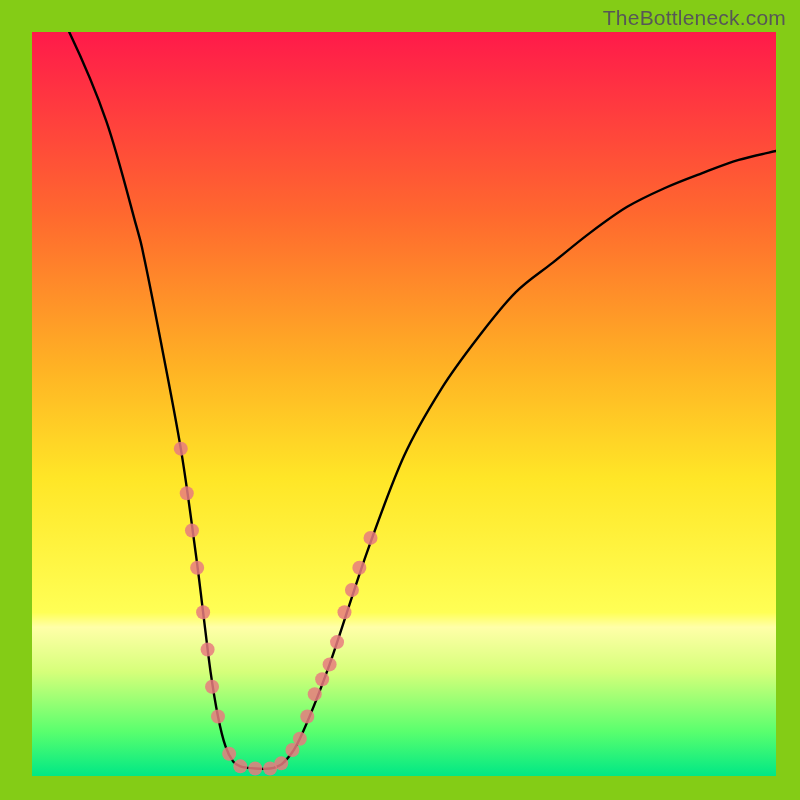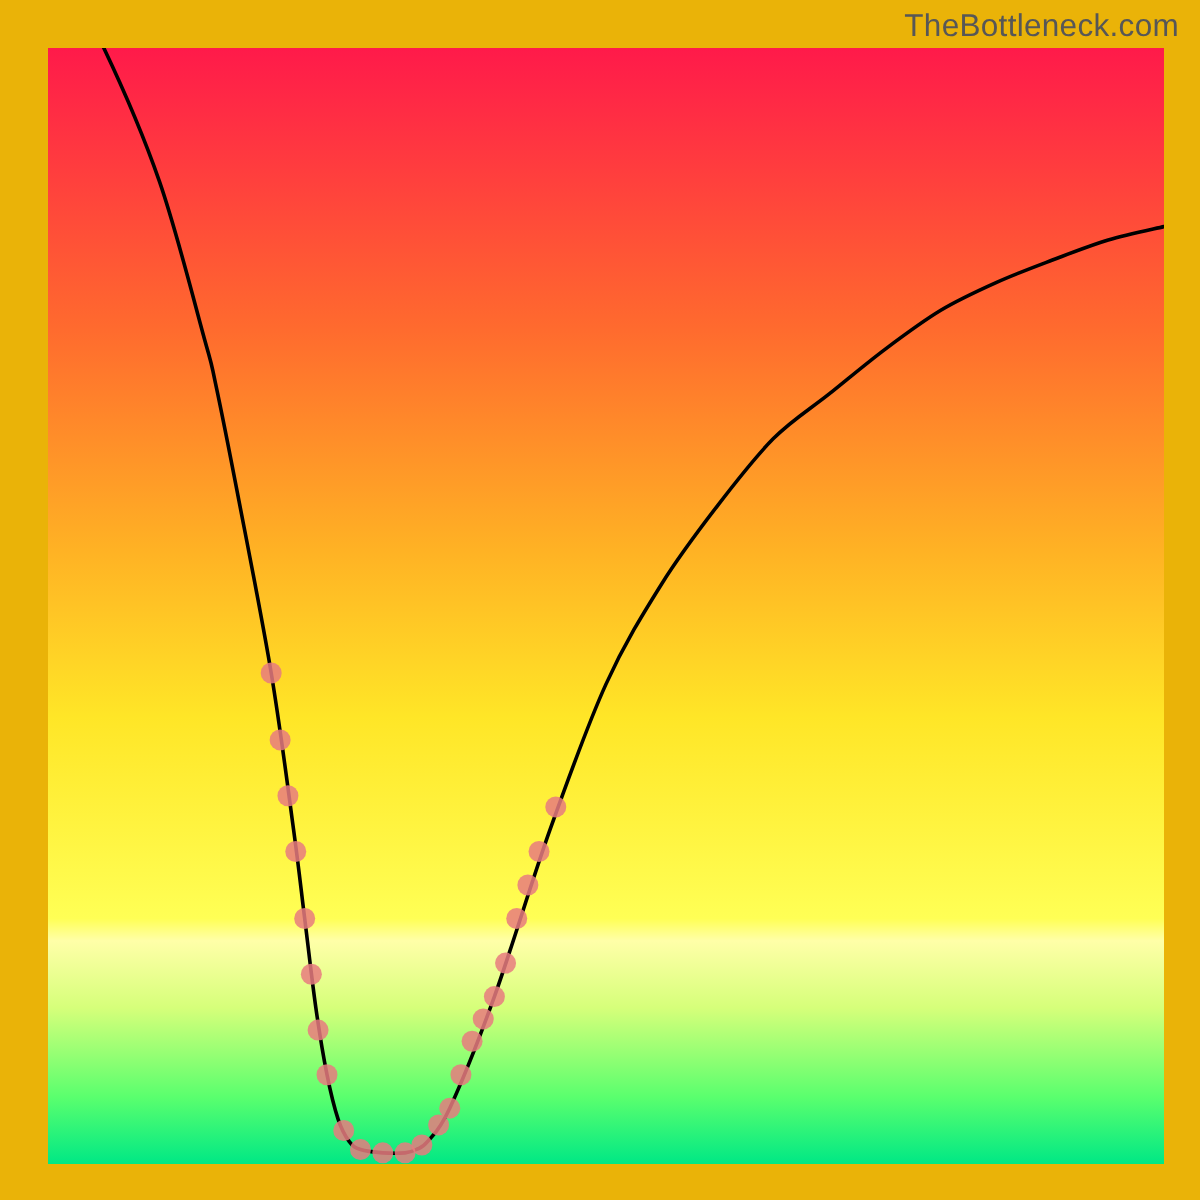--- a/index.html
+++ b/index.html
@@ -8,21 +8,21 @@
     width: 800px;
     height: 800px;
     background: #000;
     overflow: hidden;
     font-family: Arial, Helvetica, sans-serif;
   }
   .stage {
     position: relative;
     width: 800px;
     height: 800px;
-    background: #eab308;
+    background: #84cc16;
   }
   .plot-area {
     position: absolute;
     left: 32px;
     top: 32px;
     width: 744px;
     height: 744px;
     overflow: hidden;
   }
   .gradient {

